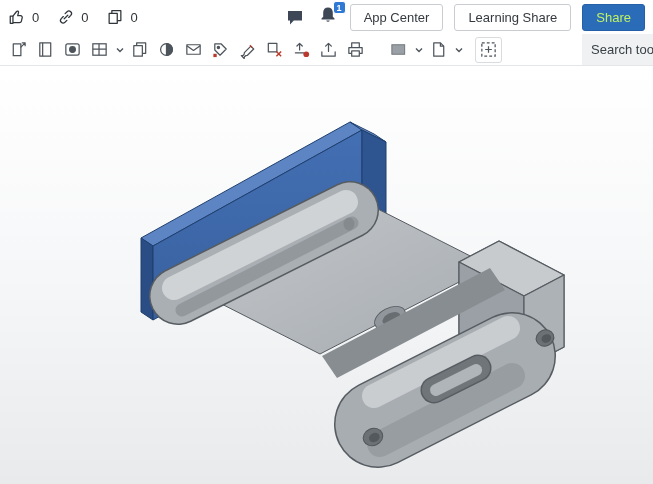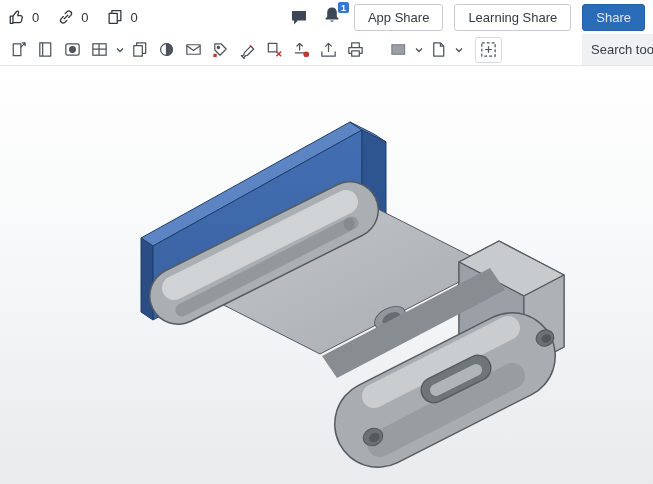--- a/index.html
+++ b/index.html
@@ -11,21 +11,21 @@
   .stat{display:flex;align-items:center;gap:6px;margin-right:18px;color:#2f3438;font-size:13px;cursor:pointer}
   .stat svg{display:block}
   .header-right{margin-left:auto;display:flex;align-items:center;gap:11px}
   .hicon{width:22px;height:22px;display:flex;align-items:center;justify-content:center;cursor:pointer}
   .bell-wrap{position:relative}
   .badge{position:absolute;top:-5px;right:-7px;background:#2f78d4;color:#fff;font-size:9px;font-weight:bold;
     min-width:13px;height:13px;border-radius:3px;display:flex;align-items:center;justify-content:center;padding:0 2px;
     border:1px solid #fff}
   .btn{height:27px;padding:0 13px;border:1px solid #c9cdd1;border-radius:3px;background:#fff;font-size:13px;
     color:#343a40;display:flex;align-items:center;cursor:pointer;white-space:nowrap}
-  .btn.primary{background:#2b6cb8;border-color:#2460a8;color:#e5e5e5}
+  .btn.primary{background:#2b6cb8;border-color:#2460a8;color:#bef264}
 
   
   .toolbar{height:32px;display:flex;align-items:center;padding:0 5px;background:#fff;
     border-bottom:1px solid #e4e6e8;position:relative}
   .tb-icon{width:27px;height:26px;display:flex;align-items:center;justify-content:center;border-radius:3px;cursor:pointer}
   .tb-icon svg{display:block}
   .chev{width:13px;height:26px;display:flex;align-items:center;justify-content:center;cursor:pointer}
   .tb-gap{width:16px}
   .framed{border:1px solid #d9dcde;margin-left:10px}
   .search-tools{position:absolute;right:0;top:0;bottom:0;width:71px;background:#eff1f2;display:flex;
@@ -81,21 +81,21 @@
     <span class="hicon bell-wrap">
       <span>
         <svg width="20" height="20" viewBox="0 0 20 20">
           <path d="M10 2.6c-2.9 0-4.8 2-4.8 4.9v4.2L3.5 13.5v1h13v-1l-1.7-1.8V7.5c0-2.9-1.9-4.9-4.8-4.9z" fill="#3d4756"></path>
           <path d="M8.2 15.5a1.9 1.9 0 0 0 3.6 0z" fill="#3d4756"></path>
         </svg>
       </span>
       <span class="badge">1</span>
     </span>
 
-    <button class="btn">App Share</button>
+    <button class="btn">App Center</button>
     <button class="btn">Learning Share</button>
     <button class="btn primary">Share</button>
   </div>
 </div>
 
 <div class="toolbar">
 
   <span class="tb-icon">
     <svg width="19" height="19" viewBox="0 0 20 20" fill="none" stroke="#4d545b" stroke-width="1.3" stroke-linecap="round" stroke-linejoin="round">
       <path d="M4.5 4h8v12.5h-8z"></path>

